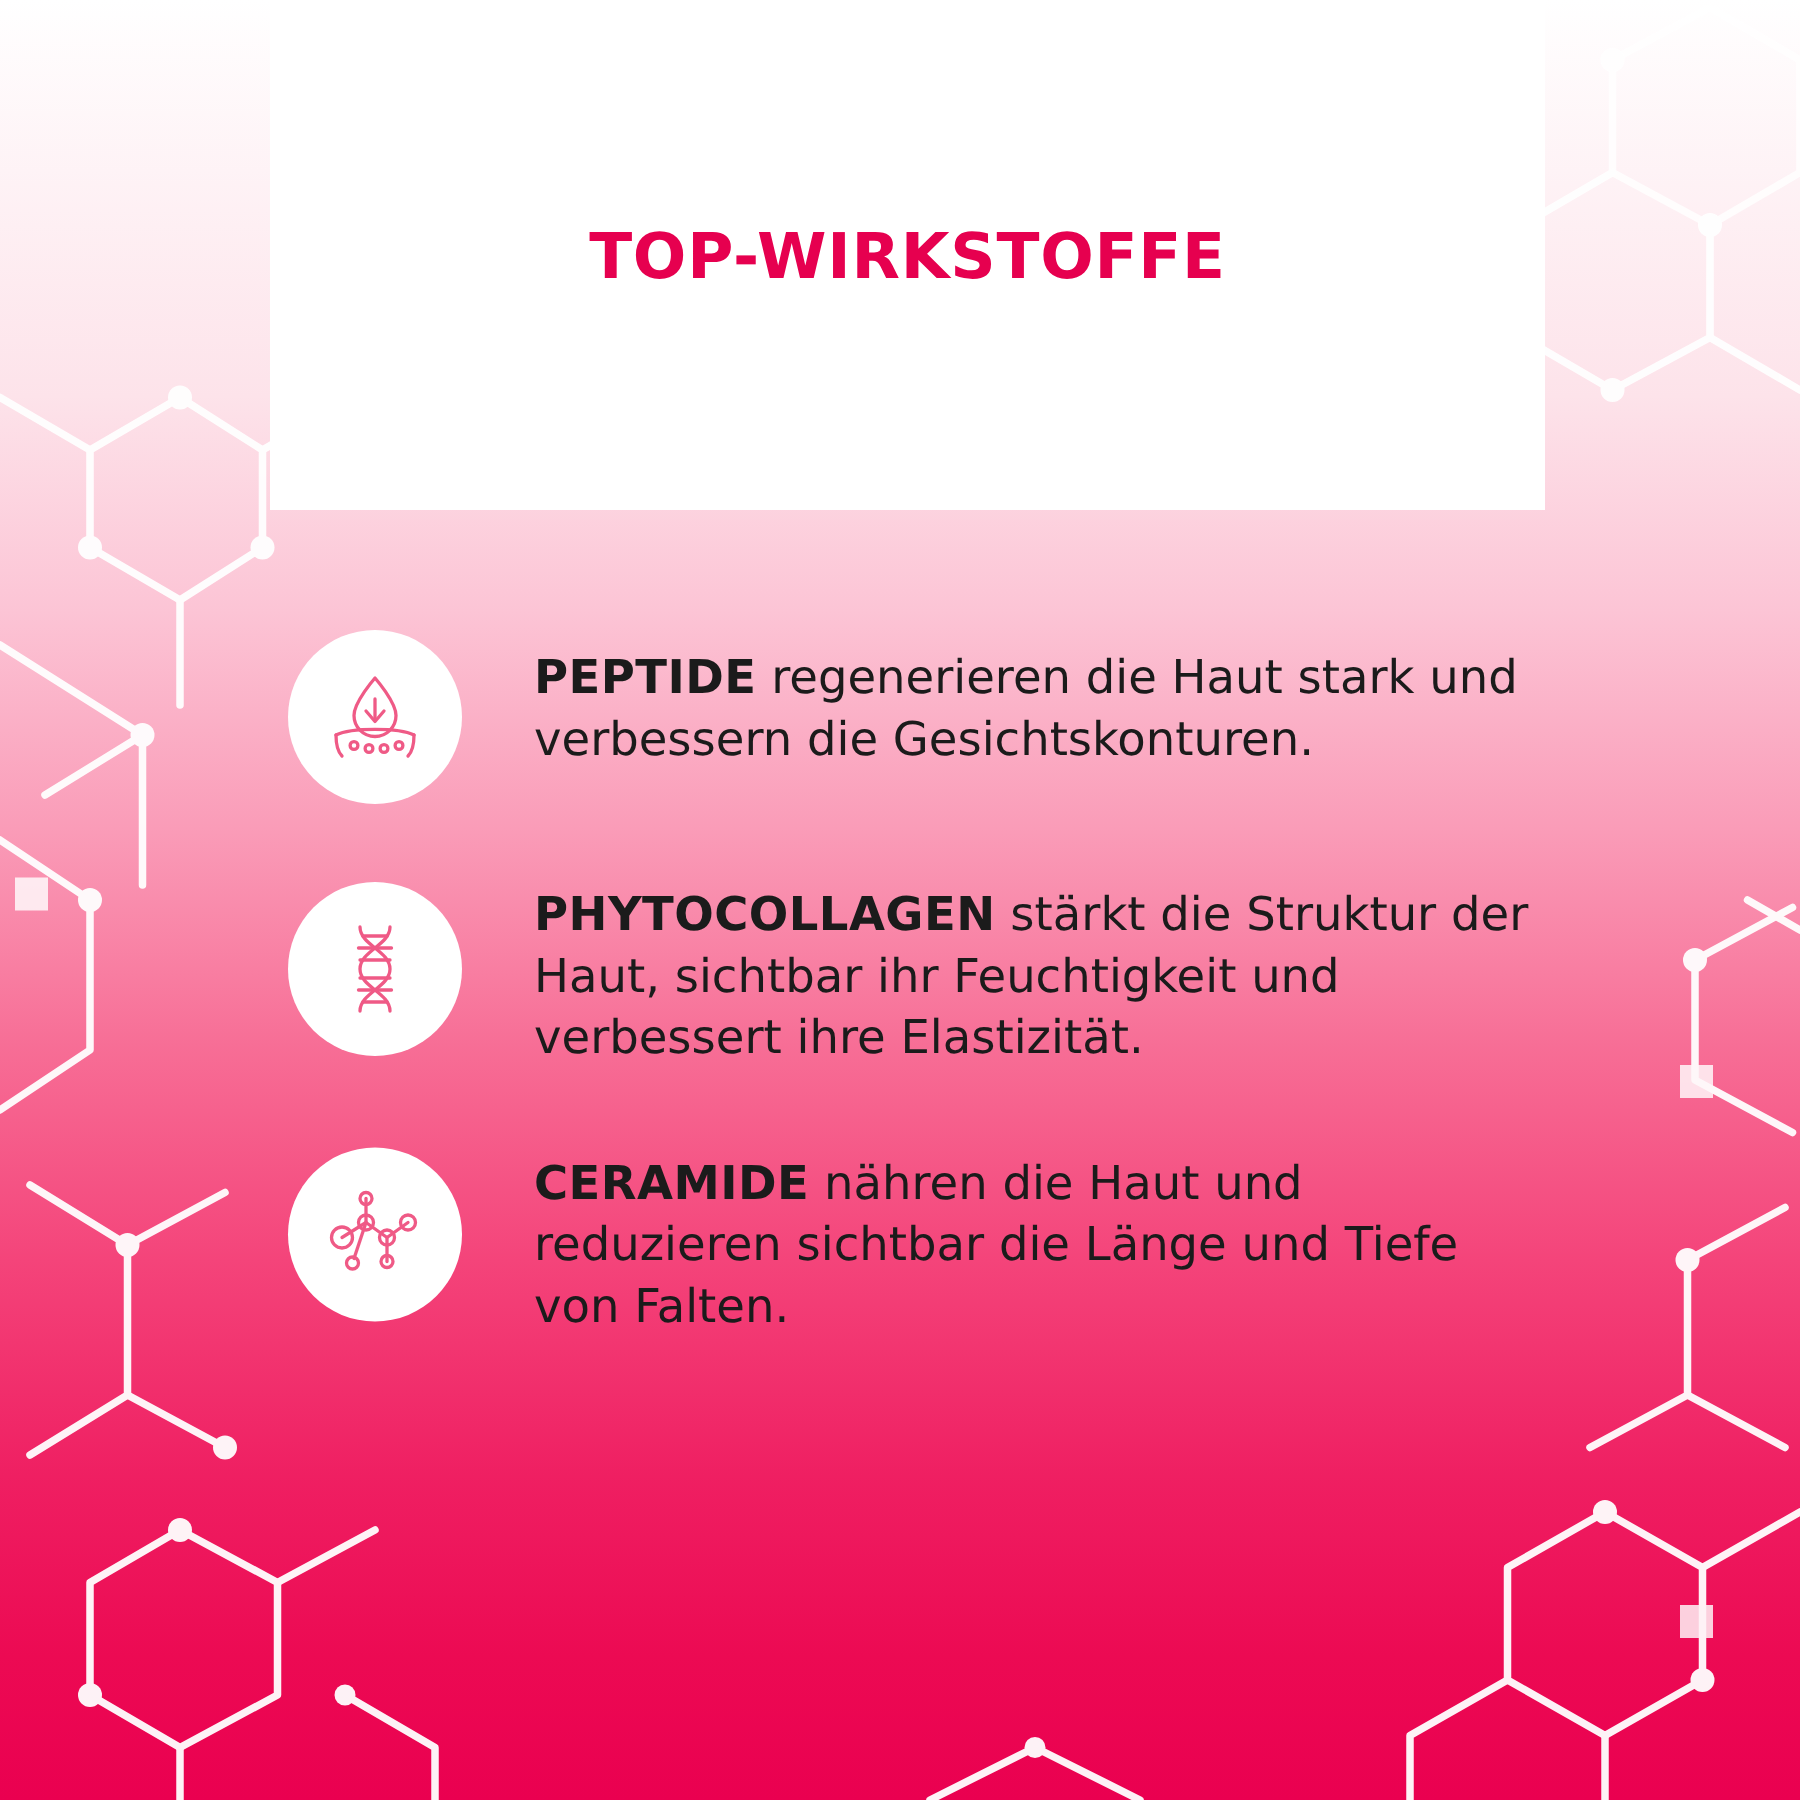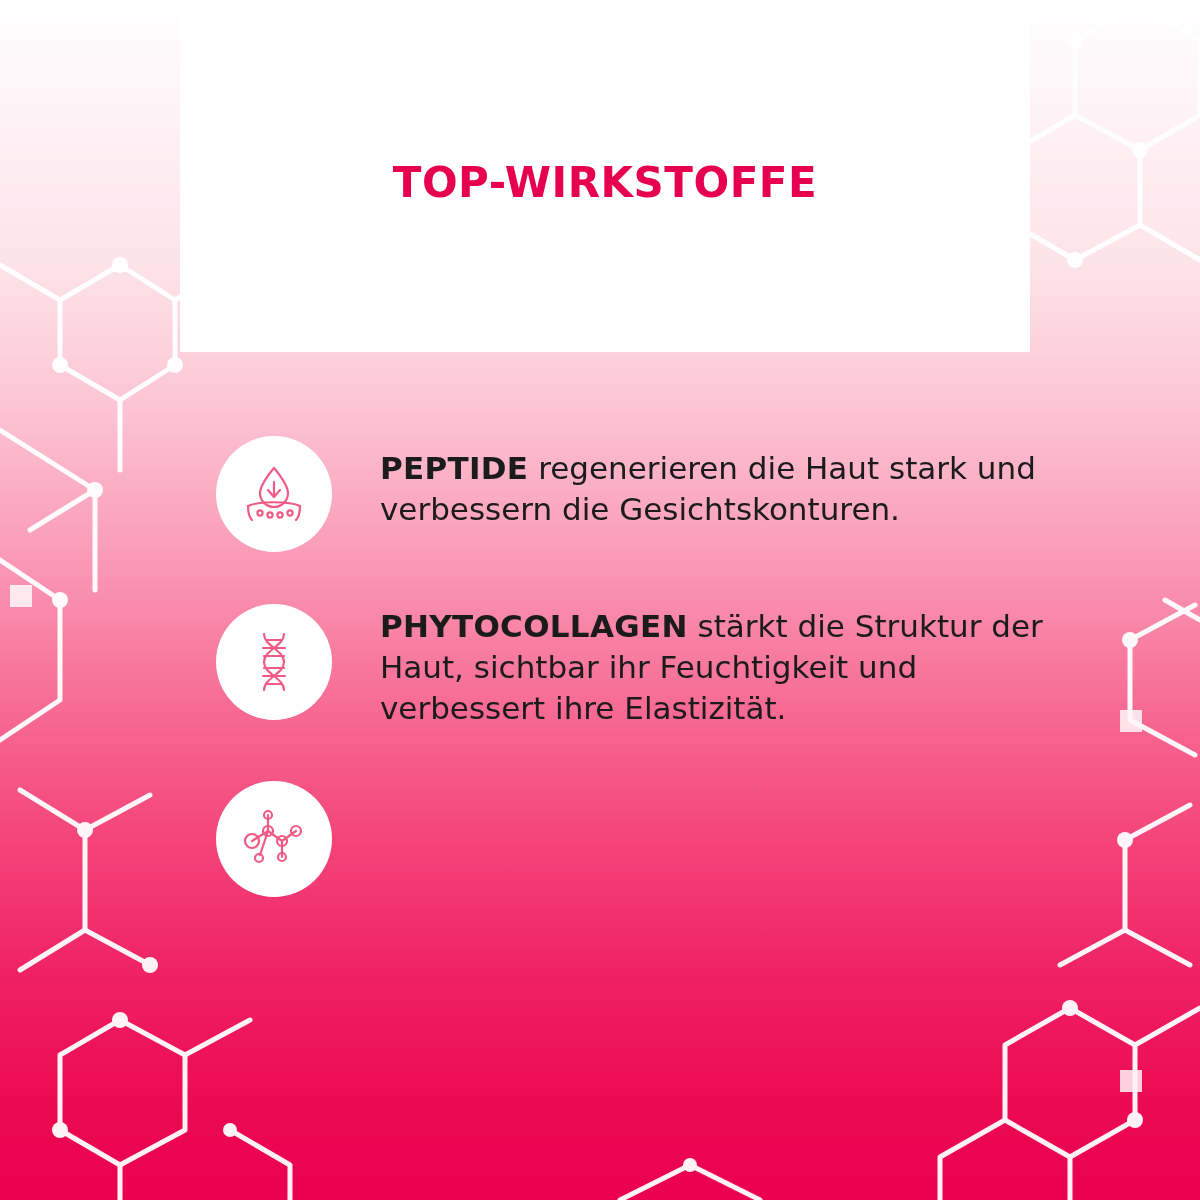--- a/index.html
+++ b/index.html
@@ -39,44 +39,43 @@
   .deco svg {
     display: block;
     width: 1200px;
     height: 1200px;
   }
 
   
   .title-panel {
     position: absolute;
     left: 180px;
-    top: 12px;
+    top: 0;
     width: 850px;
     height: 340px;
     background: #ffffff;
     display: flex;
     align-items: center;
     justify-content: center;
   }
   .title-text {
     color: #e6004f;
     font-size: 42px;
     font-weight: 700;
     letter-spacing: 0.5px;
     text-align: center;
     white-space: nowrap;
   }
 
   
   .list {
     position: absolute;
     left: 0;
-    top: 436px;
+    top: 420px;
     width: 1020px;
-    padding-left: 24px;
   }
   .item {
     display: flex;
     align-items: flex-start;
     margin-bottom: 52px;
     padding-left: 192px;
   }
   .item:last-child { margin-bottom: 0; }
 
   .badge {
@@ -246,16 +245,19 @@
               <circle cx="30" cy="28" r="5"></circle>
               <circle cx="44" cy="38" r="5"></circle>
               <circle cx="58" cy="28" r="5"></circle>
               <circle cx="30" cy="12" r="4"></circle>
               <circle cx="44" cy="54" r="4"></circle>
               <circle cx="21" cy="55" r="4"></circle>
             </g>
           </svg>
         </span>
       </div>
+      <div class="copy">
+        <b>CERAMIDE</b><span>  nähren die Haut und reduzieren sichtbar die Länge und Tiefe von Falten.</span>
+      </div>
     </div>
 
   </div>
 </div>
 
 </body></html>

